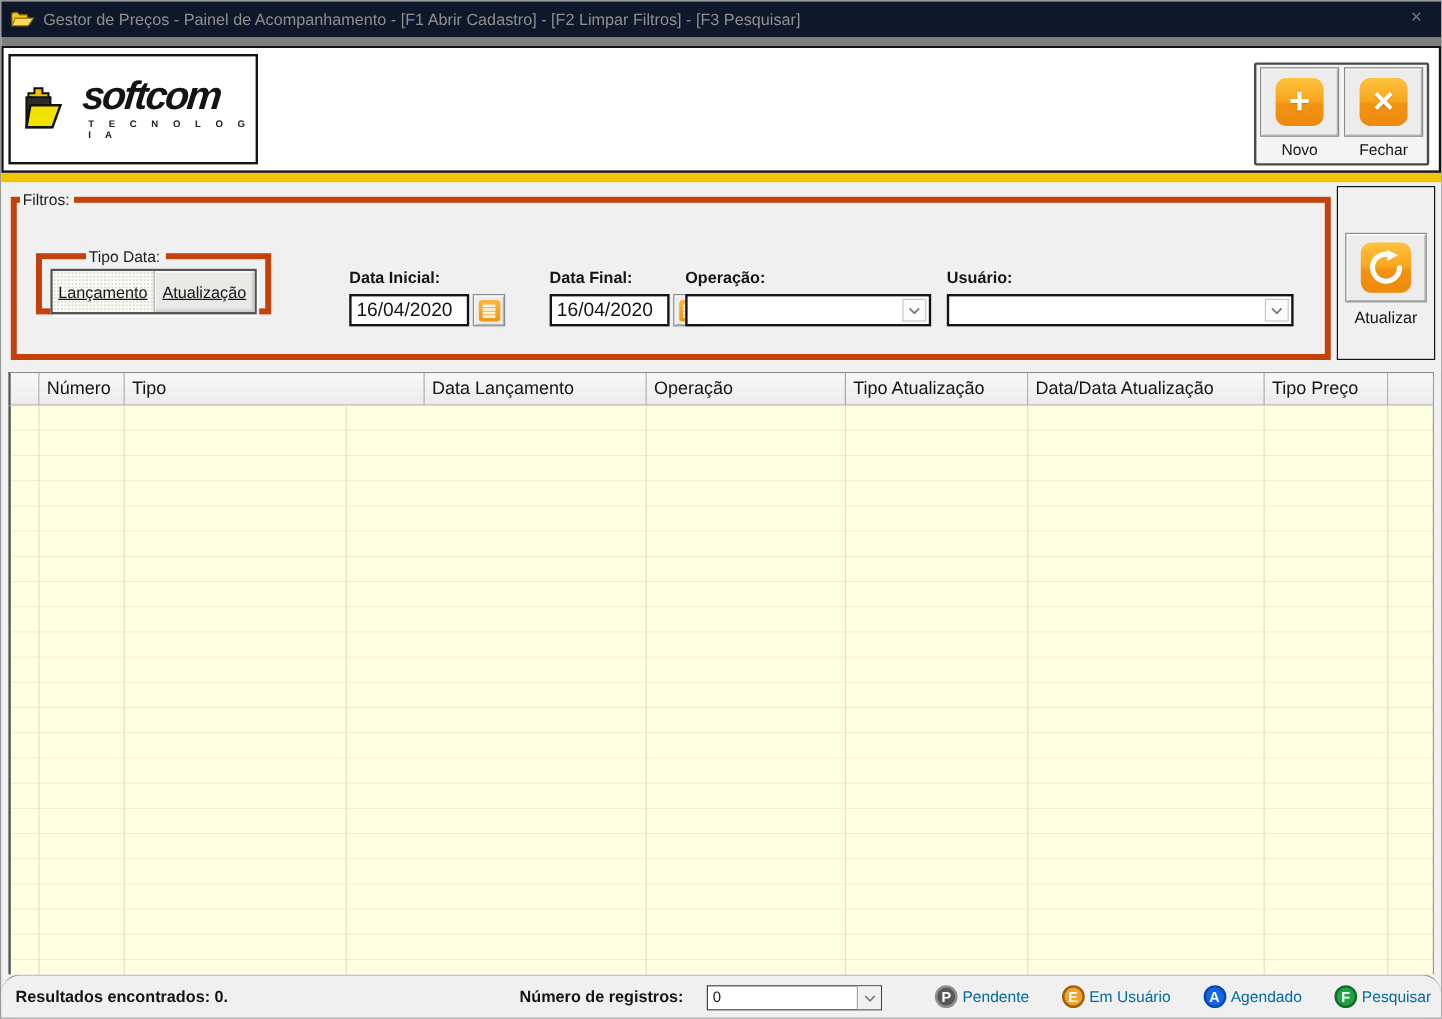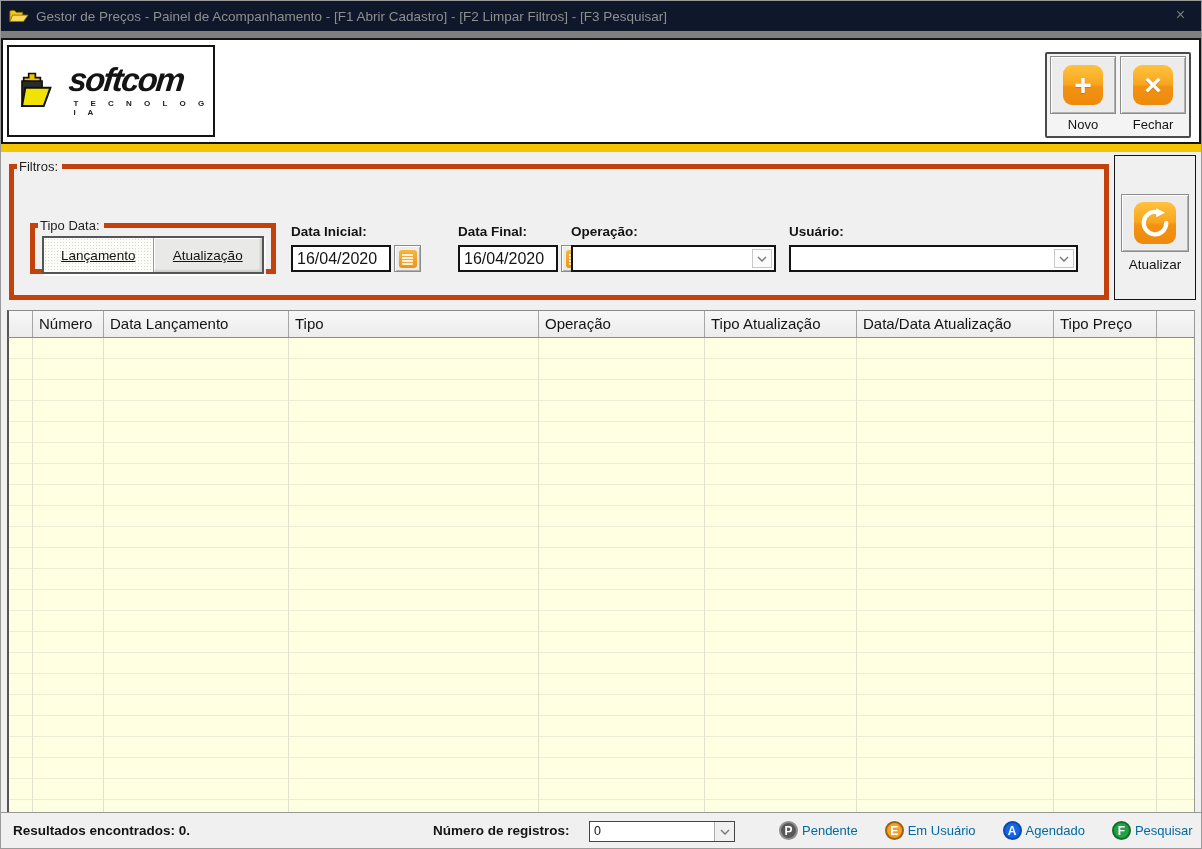--- a/index.html
+++ b/index.html
@@ -29,21 +29,21 @@
   .icon-sq { width:40px; height:40px; border-radius:9px; background:linear-gradient(180deg,#FFC23E 0%,#F8A61F 48%,#F29212 55%,#EE8A0C 100%); color:#fff; font-size:30px; font-weight:bold; display:flex; align-items:center; justify-content:center; line-height:1; text-shadow:0 1px 1px rgba(150,80,0,.4); }
   .action-label { font-size:13px; color:#141414; margin-top:3px; display:block; }
 
   .accent-bar { height:8px; }
 
   
   .filter-region { height:158px; position:relative; background:#F0F0F0; }
   fieldset { border:5px solid #c2410c; }
   legend { font-size:13px; color:#1d1d1d; margin-left:3px; padding:0 4px 0 2px; }
   .filtros-box { position:absolute; left:8px; top:7px; width:1100px; height:141px; }
-  .tipodata-box { position:absolute; left:16px; top:44px; width:246px; height:56px; }
+  .tipodata-box { position:absolute; left:16px; top:32px; width:196px; height:56px;padding-left:34px; }
   .toggle-wrap { position:absolute; left:7px; top:3px; right:7px; height:38px; border:2px solid #555; display:flex; background:#fff; box-shadow:2px 2px 0 rgba(255,255,255,.9); }
   .toggle-btn { flex:1; font-size:13.5px; color:#141414; display:flex; align-items:center; justify-content:center; cursor:pointer;text-decoration:underline; }
   .toggle-btn.selected { background-color:#FCFCF8; background-image:radial-gradient(#d9d9d1 0.8px, transparent 0.9px); background-size:3px 3px; border-right:1px solid #9a9a9a; }
   .toggle-btn.plain { background:#E9E9E7; box-shadow:inset -2px -2px 2px rgba(0,0,0,.12), inset 1px 1px 0 #fff; }
 
   .fld { position:absolute; top:50px; }
   .fld-label { font-size:13.5px; font-weight:bold; color:#141414; display:block; margin-bottom:6px; }
   .fld-row { display:flex; align-items:stretch; }
   .date-input { width:100px; height:27px; border:2px solid #141414; font-size:16px; padding:0 0 0 4px; font-family:"Liberation Sans","DejaVu Sans",sans-serif; color:#141414; background:#fff; }
   .cal-btn { width:27px; height:27px; margin-left:3px; display:flex; align-items:center; justify-content:center; }
@@ -62,21 +62,21 @@
 
   
   .grid { margin:0 6px; }
   .grid-header { height:28px; display:flex; background:#F1F1F1; border-top:1px solid #8a8a8a; border-bottom:1px solid #8a8a8a; border-left:2px solid #555; border-right:1px solid #999; }
   .hc { border-right:1px solid #A6A6A6; font-size:15px; color:#141414; line-height:26px; padding-left:6px; white-space:nowrap; overflow:hidden; background:linear-gradient(180deg,#F7F7F7,#ECECEC); }
   .grid-body { height:474px; border-left:2px solid #555; border-right:1px solid #999; background-color:#FFFFE1; background-image:linear-gradient(to bottom, transparent 20px, #EDEDD6 20px); background-size:100% 21px; display:flex; }
   .bc { height:100%; border-right:1px solid #E2E2CC; }
   .c0{width:24px;} .c1{width:71px;} .c2{width:185px;} .c3{width:250px;} .c4{width:166px;} .c5{width:152px;} .c6{width:197px;} .c7{width:103px;} .c8{flex:1;border-right:none;}
 
   
-  .statusbar { height:36px; border-top:1px solid #999; background:#F0F0F0; position:relative; }
+  .statusbar { height:36px; border-top:1px solid #999; background:#F0F0F0; position:relative;border-radius:16px; }
   .results-text { position:absolute; left:12px; top:10px; font-size:13.5px; font-weight:bold; color:#141414; }
   .records-label { position:absolute; left:432px; top:10px; font-size:13.5px; font-weight:bold; color:#141414; }
   .records-combo { position:absolute; left:588px; top:8px; width:146px; height:21px; border:1px solid #444; background:#fff; }
   .records-combo .combo-value { font-size:12.5px; line-height:19px; padding-left:4px; color:#141414; }
   .records-combo .chev { position:absolute; top:0; right:0; bottom:0; width:20px; background:#F0F0F0; border-left:1px solid #aaa; display:flex; align-items:center; justify-content:center; }
   .legend { position:absolute; left:778px; top:8px; display:flex; align-items:center; gap:27px; }
   .legend-item { display:flex; align-items:center; }
   .legend-circle { width:19px; height:19px; border-radius:50%; border:2px solid #888; color:#fff; font-size:12px; font-weight:bold; display:flex; align-items:center; justify-content:center; margin-right:4px; }
   .legend-label { font-size:13px; color:#0369a1; white-space:nowrap; }
 </style>
@@ -196,22 +196,22 @@
         </div>
       </div>
       <span class="refresh-label">Atualizar</span>
     </div>
   </div>
 
   <div class="grid">
     <div class="grid-header">
       <span class="hc c0"></span>
       <span class="hc c1">Número</span>
+      <span class="hc c3">Tipo</span>
       <span class="hc c2">Data Lançamento</span>
-      <span class="hc c3">Tipo</span>
       <span class="hc c4">Operação</span>
       <span class="hc c5">Tipo Atualização</span>
       <span class="hc c6">Data/Data Atualização</span>
       <span class="hc c7">Tipo Preço</span>
       <span class="hc c8"></span>
     </div>
     <div class="grid-body">
       <div class="bc c0"></div>
       <div class="bc c1"></div>
       <div class="bc c2"></div>

